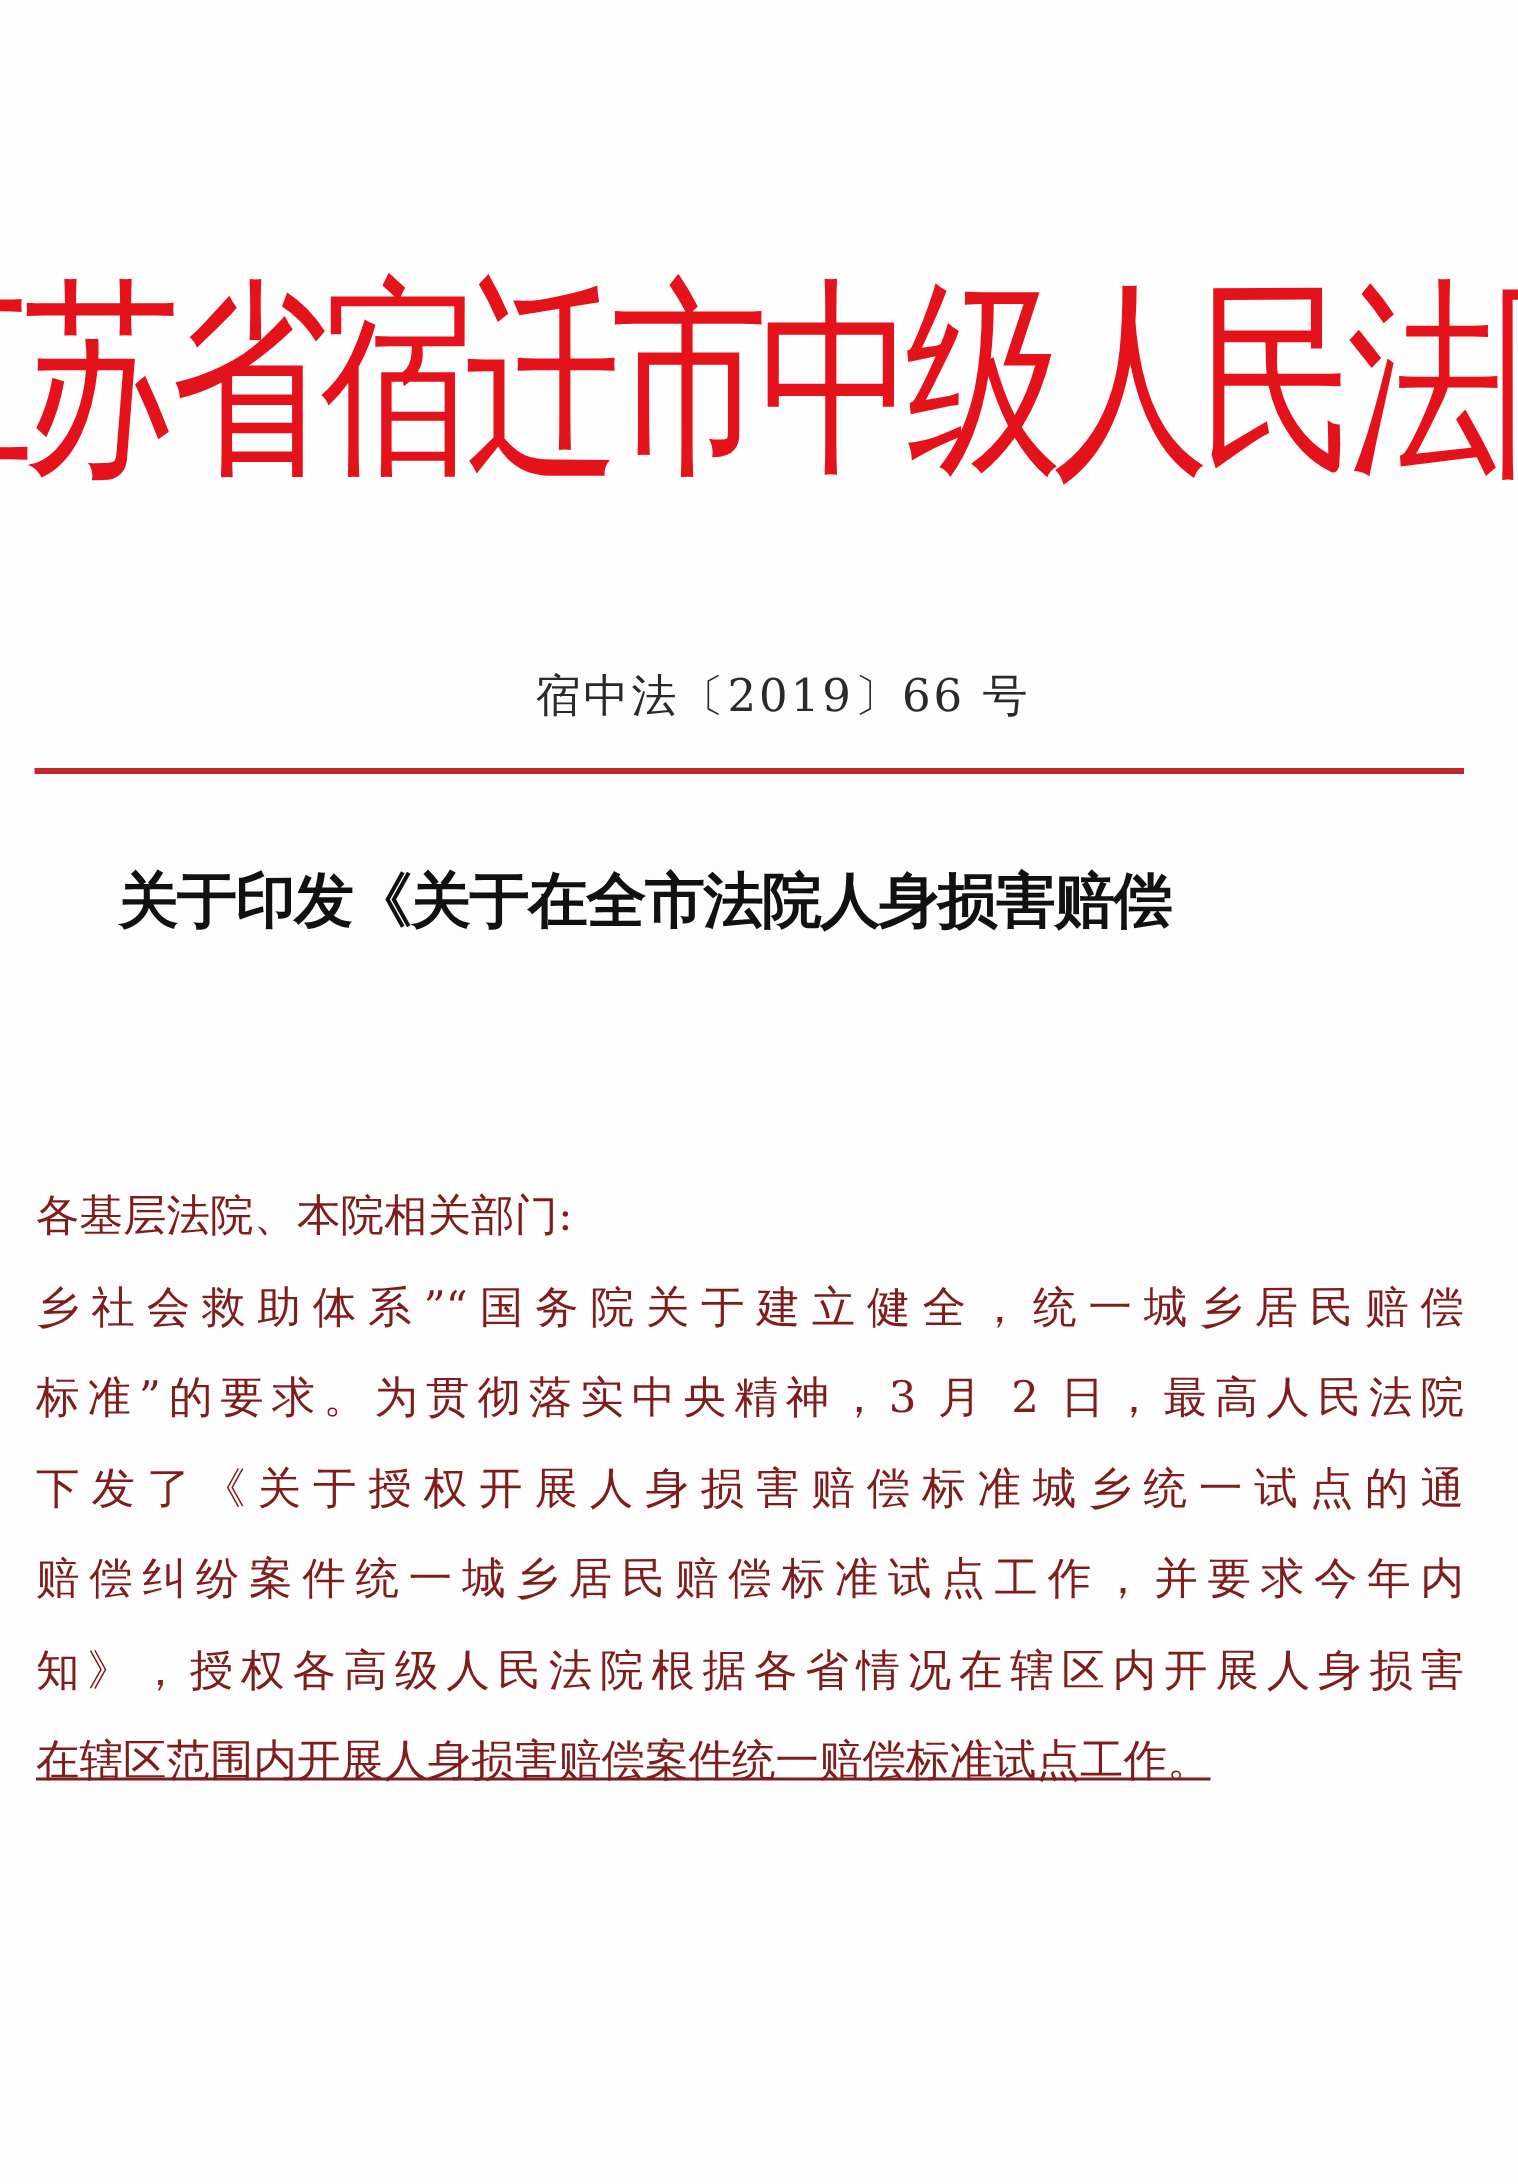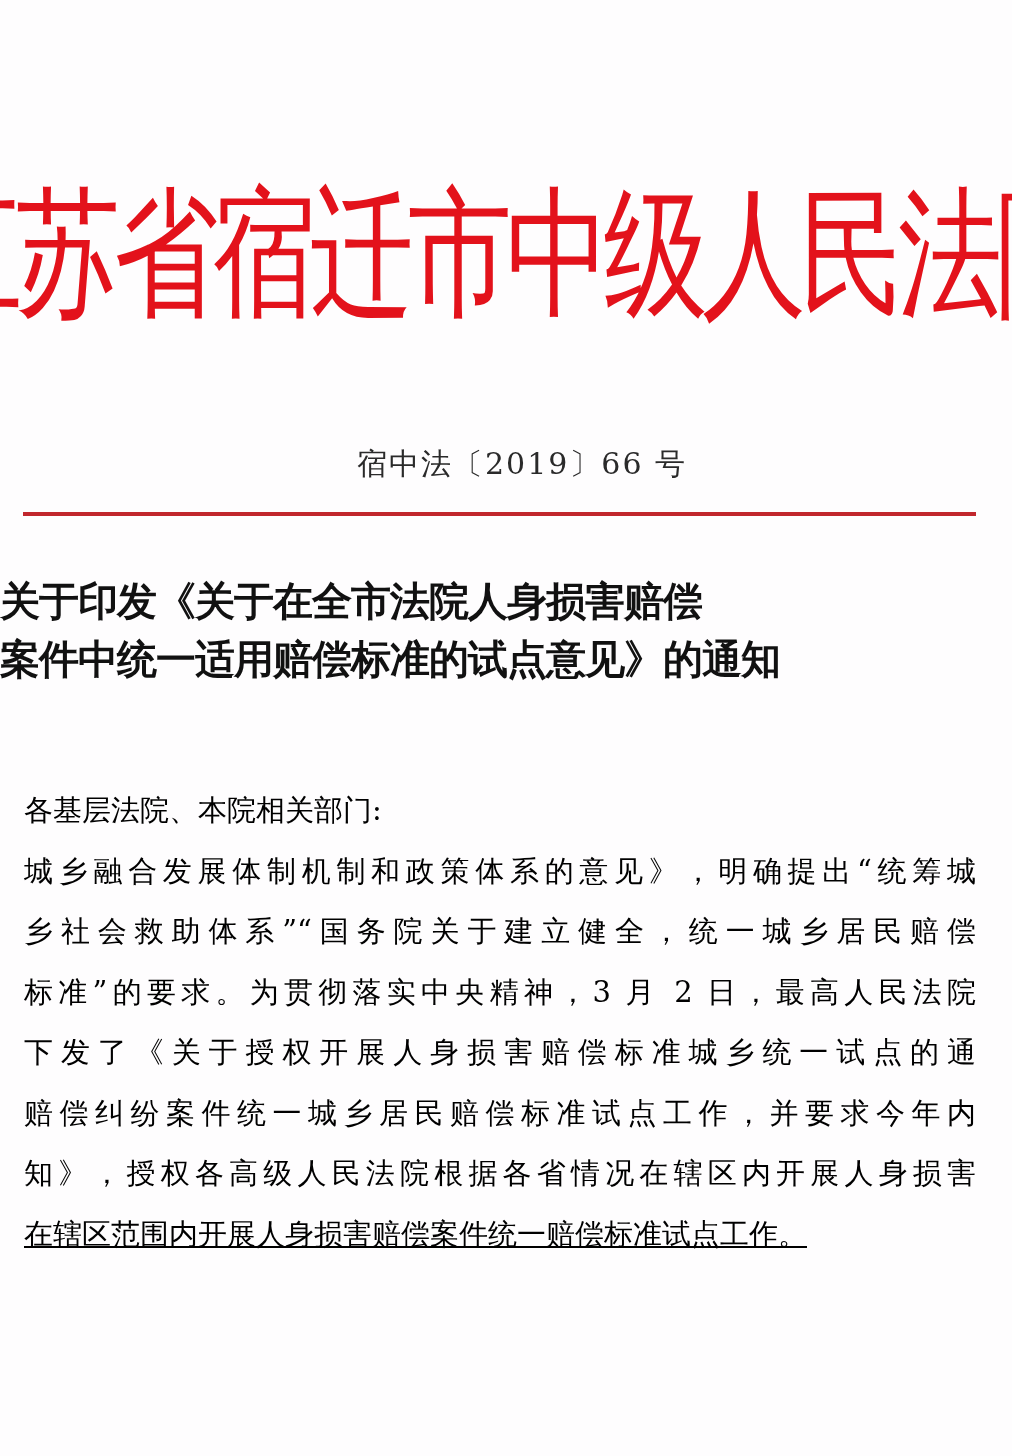--- a/index.html
+++ b/index.html
@@ -30,57 +30,55 @@
     font-family: "DejaVu Serif", "Liberation Serif", serif;
     font-size: 30px; color: #2a2a2a;
     letter-spacing: 2px;
   }
   .rule {
     position: absolute; left: 23px; top: 512px; width: 953px; height: 4px;
     background: #c1272d;
   }
   .title {
     position: absolute; left: 0; top: 572px; width: 860px;
-    text-align: left;
+    text-align: center;
     font-family: "DejaVu Sans", "Liberation Sans", sans-serif;
     font-size: 40px; font-weight: bold; color: #111;
     line-height: 58px;
     letter-spacing: -1px;
   }
   .title div { white-space: nowrap; }
   .body {
     position: absolute; left: 24px; top: 780px; width: 952px;
     font-family: "DejaVu Serif", "Liberation Serif", serif;
-    font-size: 29px; color: #000000;
+    font-size: 29px; color: #7f1d1d;
     line-height: 60.5px;
   }
   .salutation { white-space: nowrap; margin-bottom: 0; }
   .para-line { white-space: nowrap; text-align: justify; text-align-last: justify; }
   .para-line.first { padding-left: 66px; }
   .para-line.last { text-align-last: left; text-decoration: underline; }
 </style>
 </head>
 <body>
 
 <div class="page">
 
   <div class="masthead">江苏省宿迁市中级人民法院</div>
 
   <div class="docno">宿中法〔2019〕66 号</div>
 
   <div class="rule"></div>
 
   <div class="title">
     <div>关于印发《关于在全市法院人身损害赔偿</div>
-    <div>案件中统一适用赔偿标准的试点意见》的通知</div>
   </div>
 
   <div class="body">
     <div class="salutation">各基层法院、本院相关部门:</div>
-    <div class="para-line">城乡融合发展体制机制和政策体系的意见》，明确提出“统筹城</div>
     <div class="para-line">乡社会救助体系”“国务院关于建立健全，统一城乡居民赔偿</div>
     <div class="para-line">标准”的要求。为贯彻落实中央精神，3 月 2 日，最高人民法院</div>
     <div class="para-line">下发了《关于授权开展人身损害赔偿标准城乡统一试点的通</div>
     <div class="para-line">赔偿纠纷案件统一城乡居民赔偿标准试点工作，并要求今年内</div>
     <div class="para-line">知》，授权各高级人民法院根据各省情况在辖区内开展人身损害</div>
     <div class="para-line last">在辖区范围内开展人身损害赔偿案件统一赔偿标准试点工作。</div>
   </div>
 
 </div>
 

